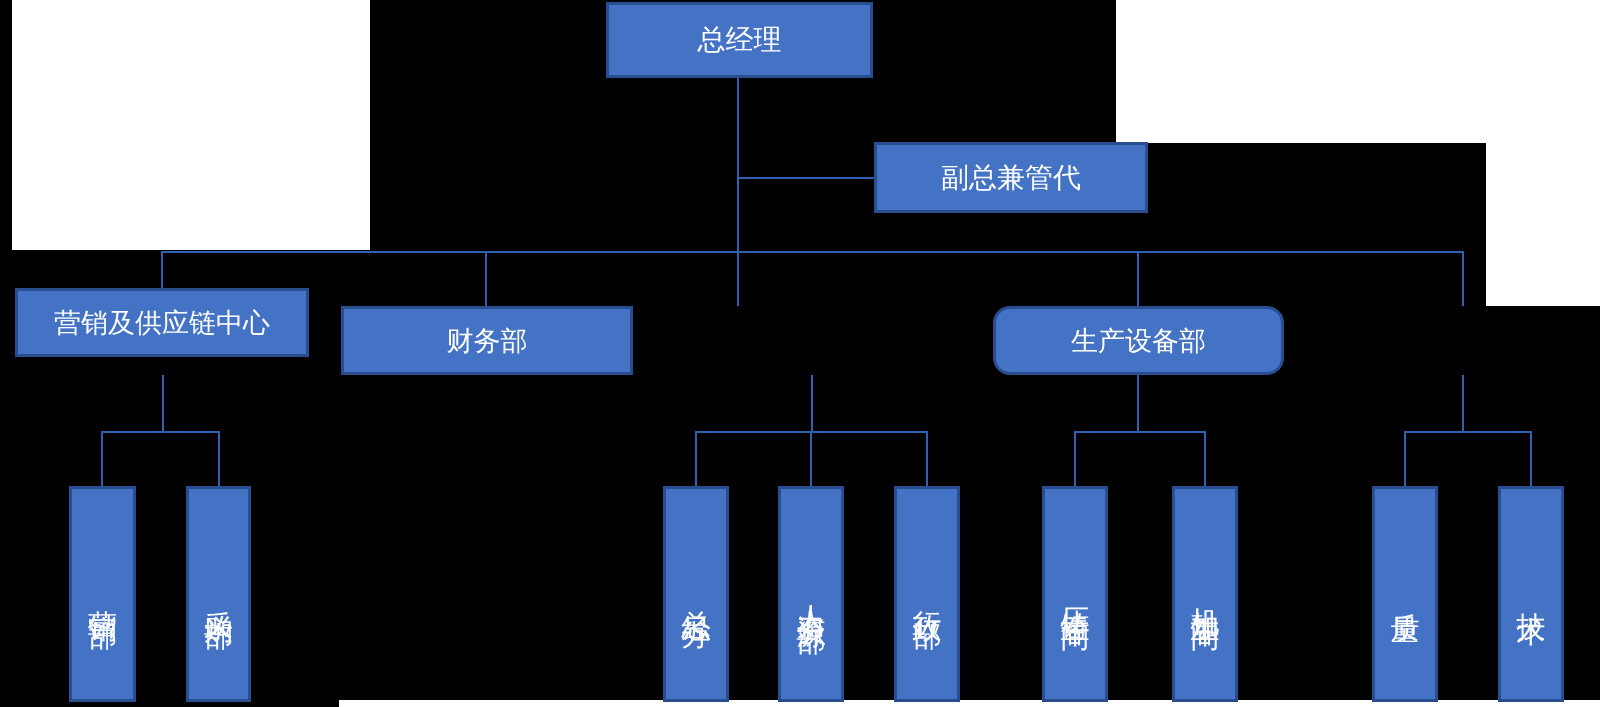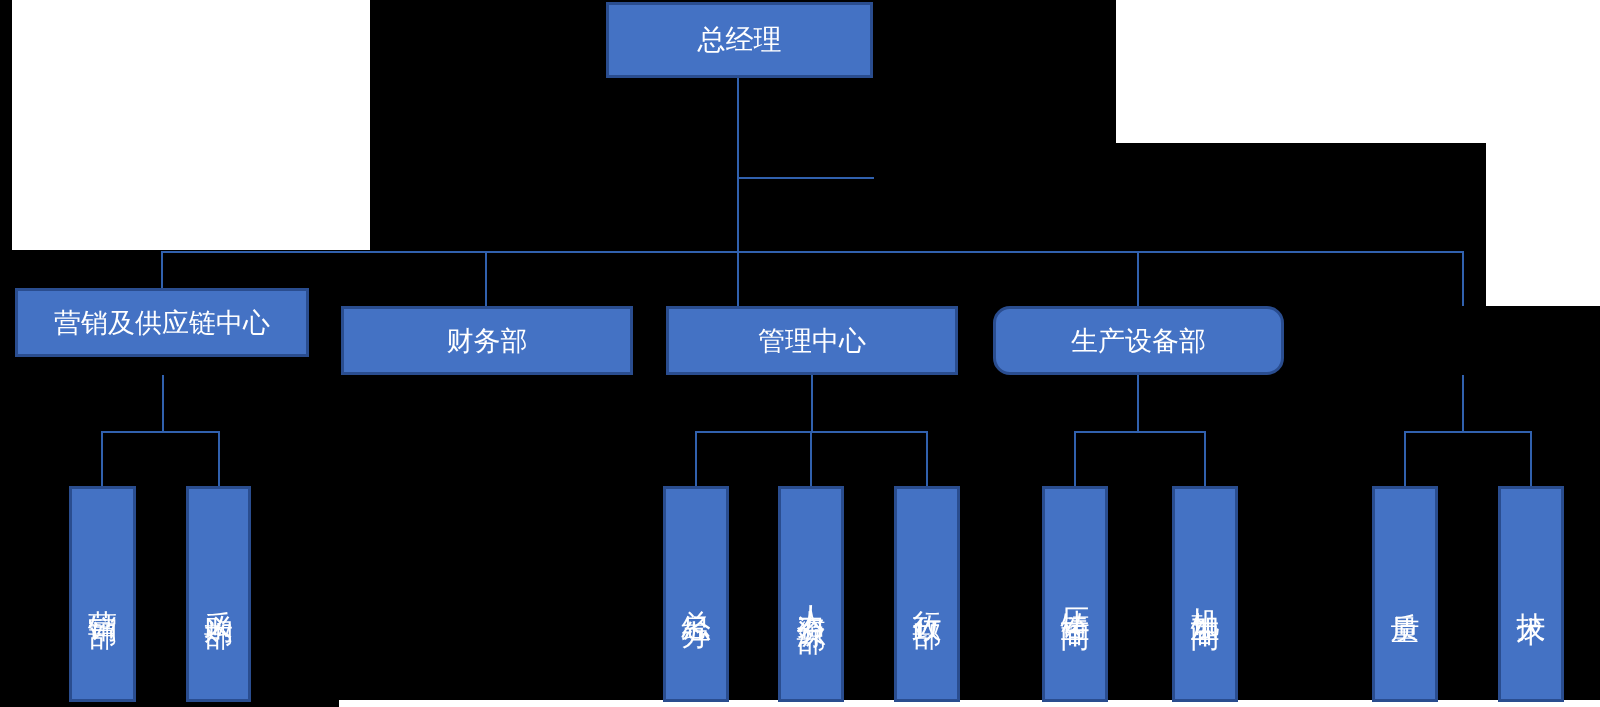--- a/index.html
+++ b/index.html
@@ -60,29 +60,29 @@
   <div class="vline" style="left:1192px;top:431px;height:55px;"></div>
 
   <div class="vline" style="left:1450px;top:375px;height:58px;"></div>
   <div class="hline" style="left:1392px;top:431px;width:127px;"></div>
   <div class="vline" style="left:1392px;top:431px;height:55px;"></div>
   <div class="vline" style="left:1518px;top:431px;height:55px;"></div>
 
   <div class="node lvl1" style="left:594px;top:2px;width:267px;height:76px;">
     <span>总经理</span>
   </div>
+  <div class="node lvl1" style="left:862px;top:142px;width:274px;height:71px;">
+    <span>副总兼管代</span>
+  </div>
 
   <div class="node lvl2" style="left:3px;top:288px;width:294px;height:69px;">
     <span>营销及供应链中心</span>
   </div>
   <div class="node lvl2" style="left:329px;top:306px;width:292px;height:69px;text-align:center;">
     <span>财务部</span>
-  </div>
-  <div class="node lvl2" style="left:654px;top:306px;width:292px;height:69px;">
-    <span>管理中心</span>
   </div>
   <div class="node lvl2" style="left:981px;top:306px;width:291px;height:69px;border-radius:17px;">
     <span>生产设备部</span>
   </div>
 
   <div class="node vert" style="left:57px;top:486px;width:67px;height:216px;">
     <span>营销部</span>
   </div>
   <div class="node vert" style="left:174px;top:486px;width:65px;height:216px;">
     <span>采购部</span>

